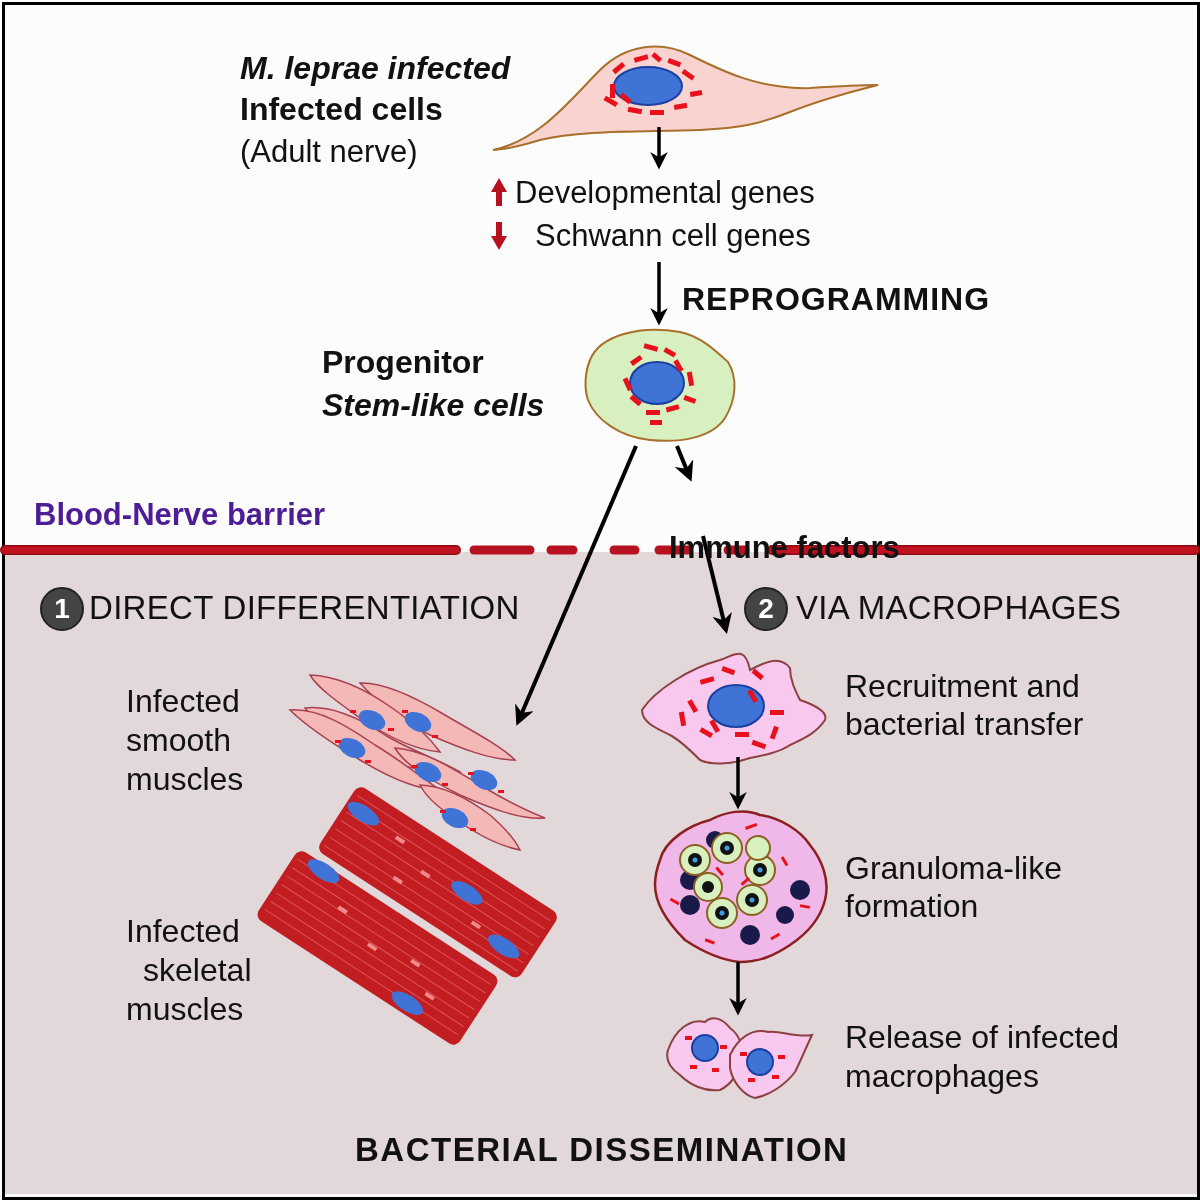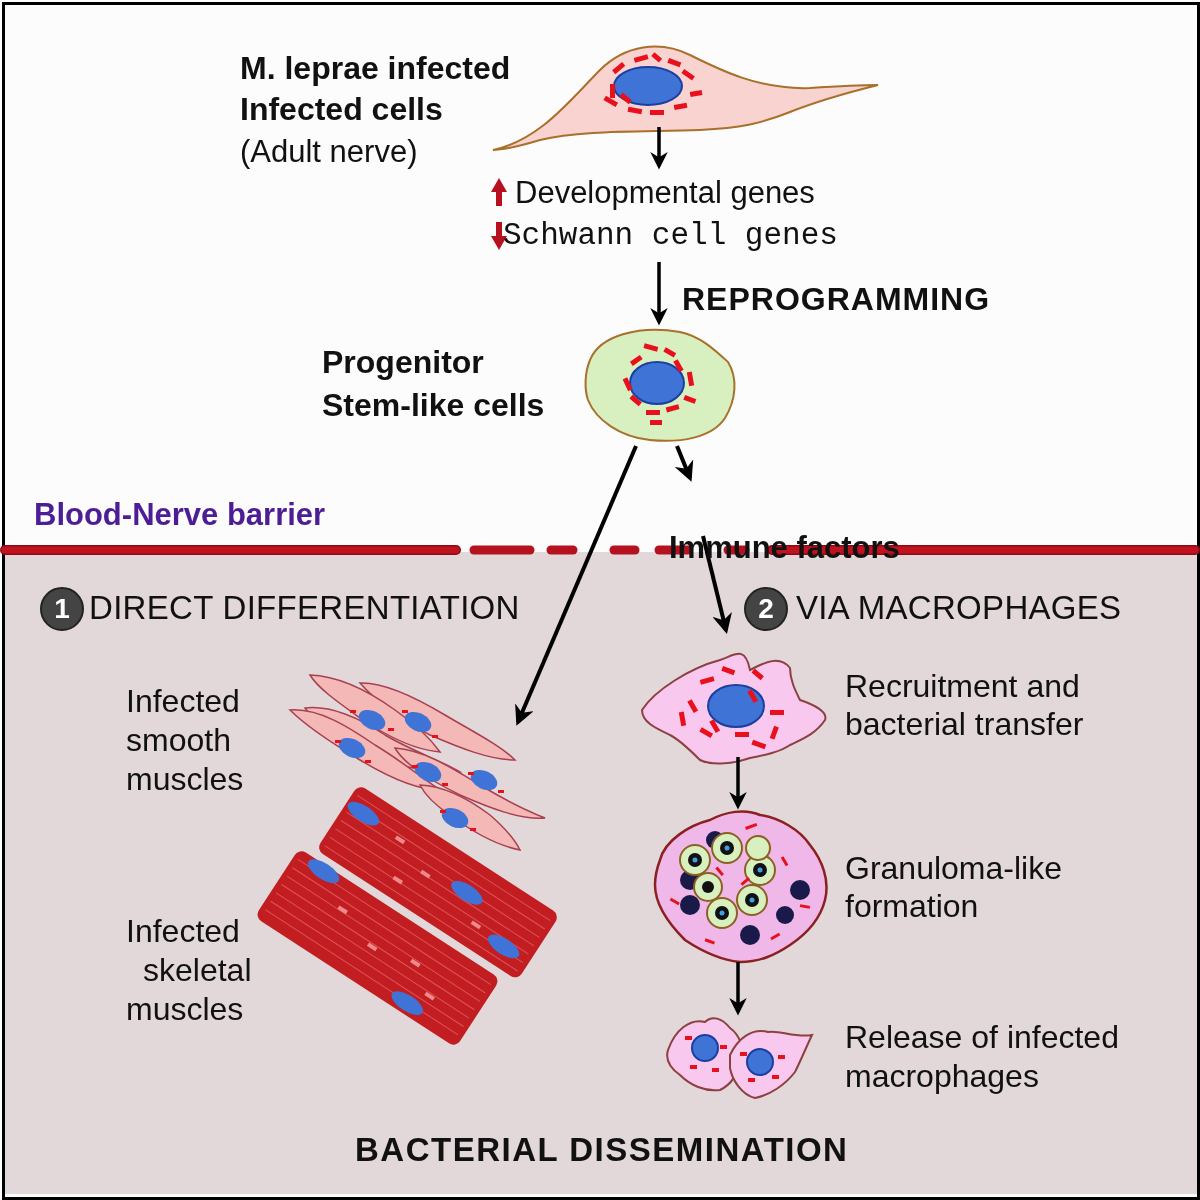--- a/index.html
+++ b/index.html
@@ -245,31 +245,31 @@
       <rect x="690" y="1065" width="7" height="4"></rect>
         <rect x="712" y="1068" width="7" height="4"></rect>
       <rect x="740" y="1052" width="7" height="4"></rect>
         <rect x="778" y="1055" width="7" height="4"></rect>
       <rect x="748" y="1078" width="7" height="4"></rect>
         <rect x="772" y="1075" width="7" height="4"></rect>
     </g>
   </g>
 </svg>
 
-<div class="txt t-title" style="left:240px; top:48px;">M. leprae infected</div>
+<div class="txt t-title" style="left:240px; top:48px;font-style:italic;">M. leprae infected</div>
 <div class="txt t-title" style="left:240px; top:89px;">Infected cells</div>
 <div class="txt t-sub" style="left:240px; top:131px;">(Adult nerve)</div>
 
 <div class="txt t-gene" style="left:515px; top:177px;">Developmental genes</div>
-<div class="txt t-gene" style="left:503px; top:220px;font-family:Liberation Mono, monospace;">Schwann cell genes</div>
+<div class="txt t-gene" style="left:535px; top:220px;">Schwann cell genes</div>
 
 <div class="txt t-big" style="left:682px; top:283px;">REPROGRAMMING</div>
 
 <div class="txt t-title" style="left:322px; top:342px;">Progenitor</div>
-<div class="txt t-title" style="left:322px; top:385px;">Stem-like cells</div>
+<div class="txt t-title" style="left:322px; top:385px;font-style:italic;">Stem-like cells</div>
 
 <div class="txt t-barrier" style="left:34px; top:499px;">Blood-Nerve barrier</div>
 <div class="txt bold" style="left:669px; top:496px; font-size:31px;">Immune factors</div>
 
 <div class="badge" style="left:40px; top:587px;">1</div>
 <div class="txt t-path" style="left:89px; top:591px;">DIRECT DIFFERENTIATION</div>
 <div class="badge" style="left:744px; top:587px;">2</div>
 <div class="txt t-path" style="left:796px; top:591px;">VIA MACROPHAGES</div>
 
 <div class="txt t-label" style="left:126px; top:682px;">Infected</div>

